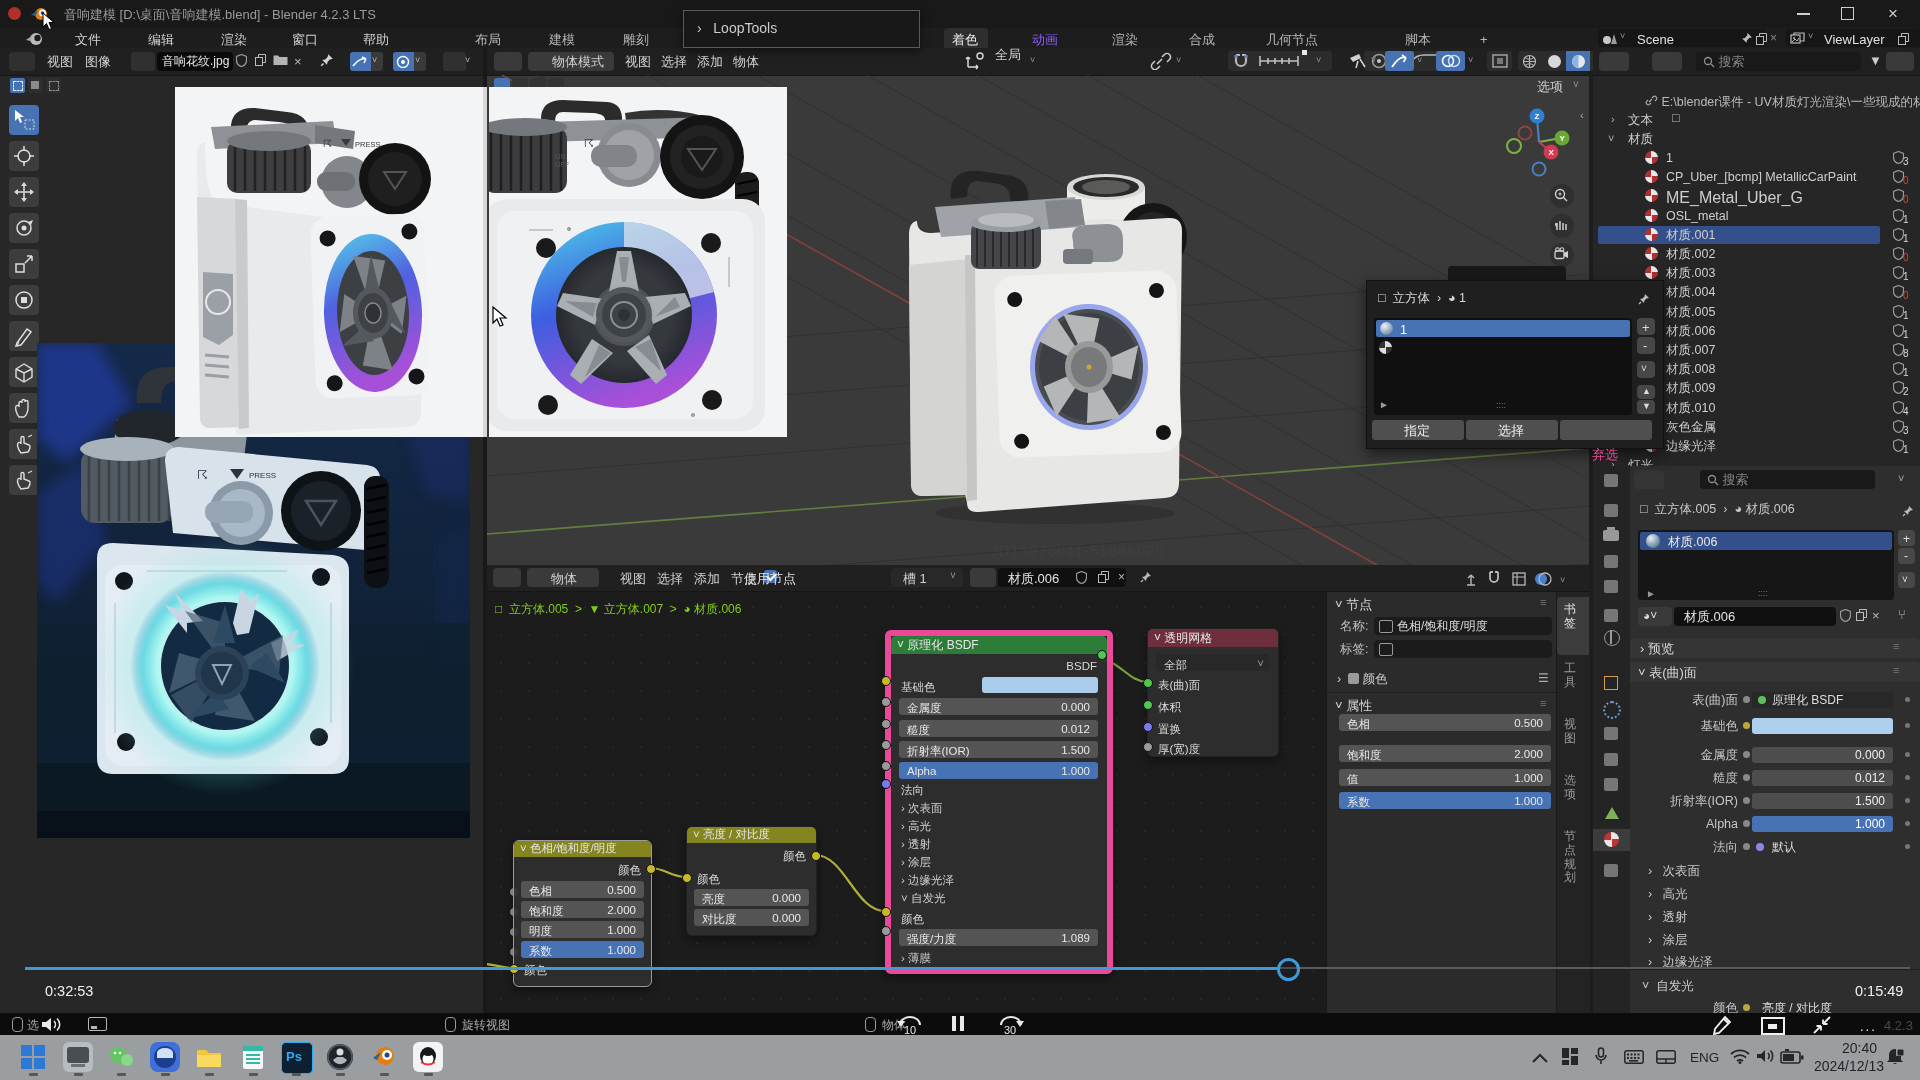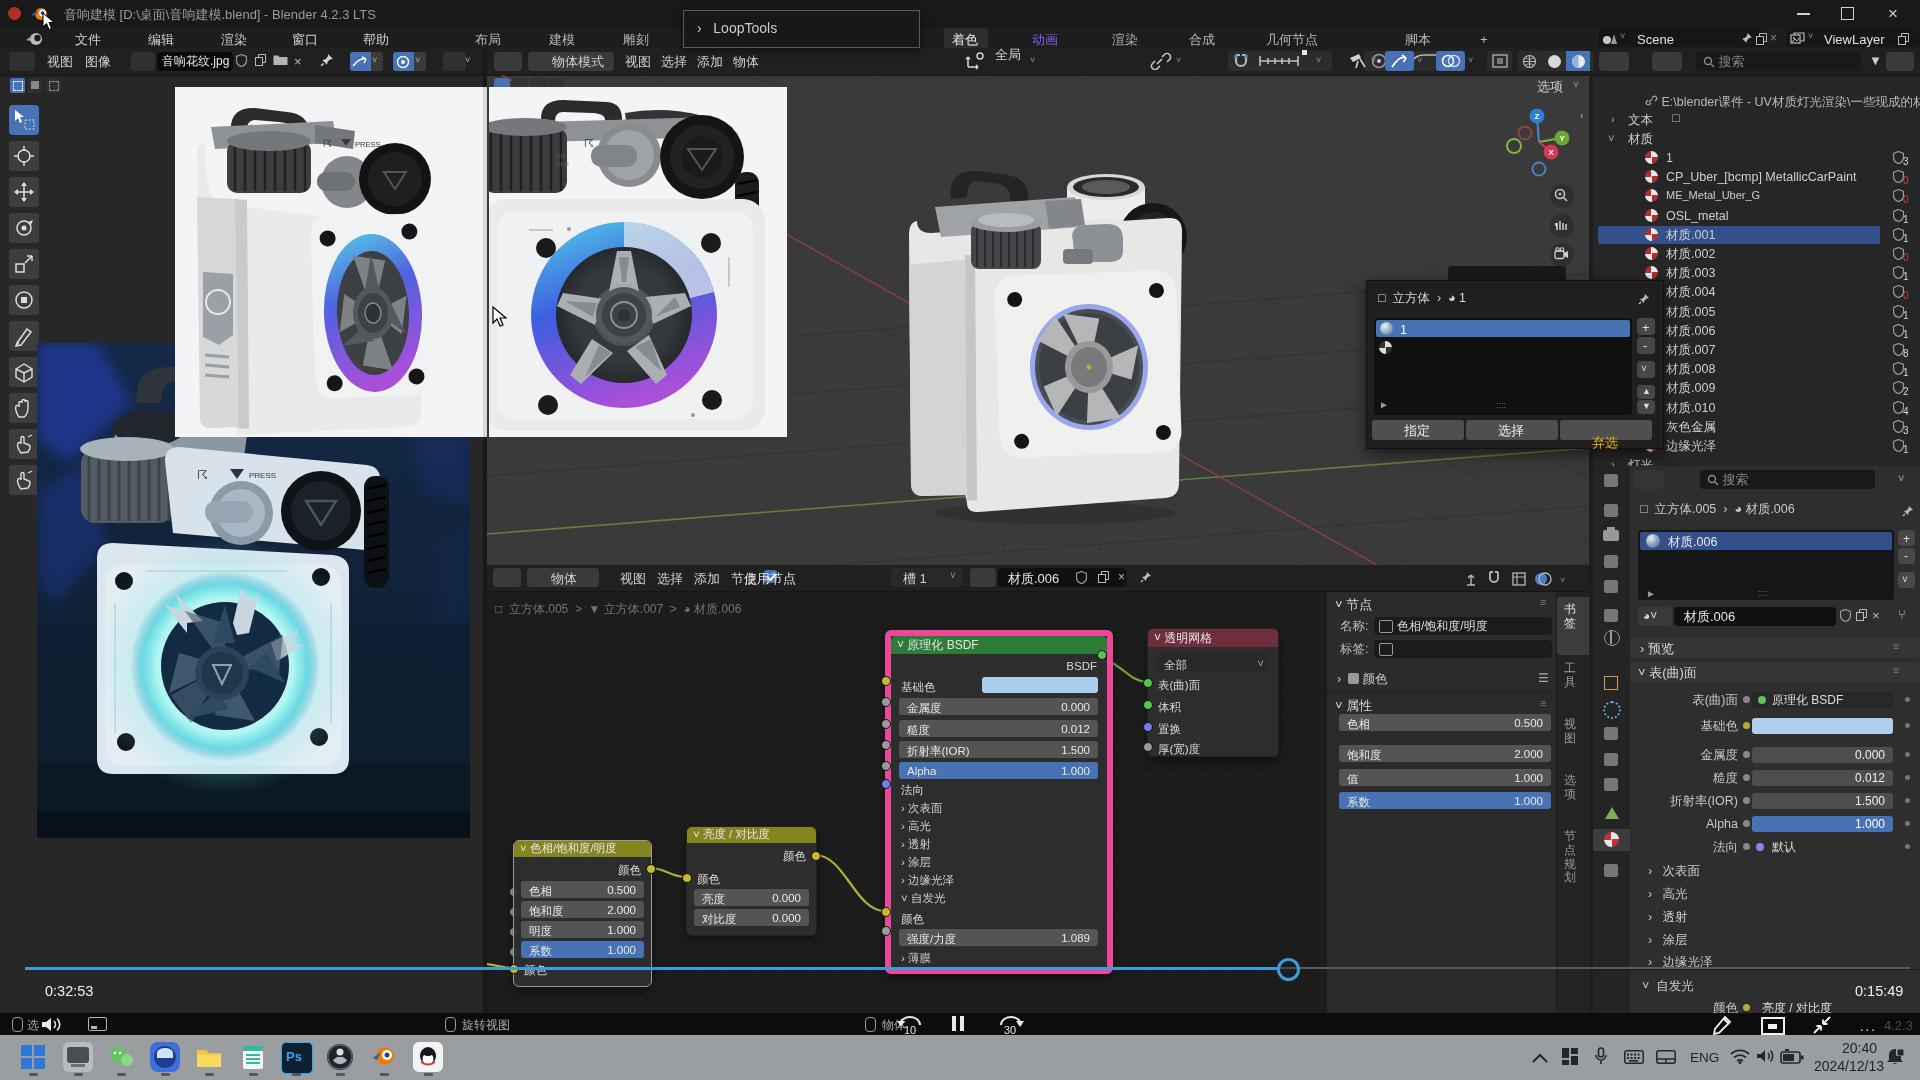--- a/index.html
+++ b/index.html
@@ -725,21 +725,21 @@
 <div class="t" style="left:1098px;top:571px;color:#bbb;font-size:12px"><svg width="11" height="12" viewBox="0 0 11 12">
         <rect x="0.5" y="3.5" width="7" height="8" fill="none" stroke="#bbb"></rect>
         <path d="M3.5 3.5 L3.5 0.5 L10.5 0.5 L10.5 8.5 L7.5 8.5" fill="none" stroke="#bbb"></path>
       </svg></div>
 <div class="t" style="left:1118px;top:571px;color:#bbb;font-size:12px">×</div>
 <div class="t" style="left:1140px;top:571px;color:#bbb;font-size:12px"><svg width="12" height="12" viewBox="0 0 12 12">
         <path d="M7 1 L11 5 L8.5 5.5 L6.5 7.5 L6 10 L2 6 L4.5 5.5 L6.5 3.5 Z" fill="#bbb"></path>
         <path d="M3 9 L1 11" stroke="#bbb" stroke-width="1.3"></path>
       </svg></div>
 
-<div class="t" style="left:495px;top:603px;color:#737373;font-size:12px">□&nbsp; 立方体.005&nbsp; &gt;&nbsp; ▼ 立方体.007&nbsp; &gt;&nbsp; ◕ 材质.006</div>
+<div class="t" style="left:495px;top:603px;color:#84cc16;font-size:12px">□&nbsp; 立方体.005&nbsp; &gt;&nbsp; ▼ 立方体.007&nbsp; &gt;&nbsp; ◕ 材质.006</div>
 
 <svg class="abs" style="left:487px;top:565px;z-index:5" width="1102" height="448" viewBox="0 0 1102 448">
 <path d="M -10 398 C 10 400, 18 403, 26 403" stroke="#b0b13a" stroke-width="2.2" fill="none"></path>
 <path d="M 163 303 C 178 303, 184 312, 199 312" stroke="#b0b13a" stroke-width="2.2" fill="none"></path>
 <path d="M 328 290 C 358 290, 368 346, 398 346" stroke="#b0b13a" stroke-width="2.2" fill="none"></path>
 <path d="M 614 95 C 632 95, 642 117, 660 117" stroke="#7aa13c" stroke-width="2.2" fill="none"></path>
 </svg>
 
 <div class="abs" style="left:1326px;top:592px;width:230px;height:421px;background:#2b2b2b;border-left:1px solid #1a1a1a;z-index:8"></div>
 <div class="abs" style="left:1556px;top:592px;width:33px;height:421px;background:#232323;border-left:1px solid #1a1a1a;z-index:8"></div>
@@ -924,21 +924,21 @@
           <path d="M5.5 0.5 L10.5 2.5 L10.5 6 C10.5 9.5 8 11.7 5.5 12.5 C3 11.7 0.5 9.5 0.5 6 L0.5 2.5 Z" fill="none" stroke="#9a9a9a" stroke-width="1.2"></path>
         </svg></div>
 <div class="t" style="left:1903px;top:157px;color:#d8d8d8;font-size:10px">3</div>
 <div class="abs" style="left:1645px;top:170px;width:13px;height:13px;border-radius:50%;background:conic-gradient(#e8e8e8 0 25%,#b03030 0 50%,#e8e8e8 0 75%,#b03030 0)"></div>
 <div class="t" style="left:1666px;top:171px;color:#cecece;font-size:12.5px">CP_Uber_[bcmp] MetallicCarPaint</div>
 <div class="t" style="left:1893px;top:170px;color:#9a9a9a;font-size:13px"><svg width="11" height="13" viewBox="0 0 11 13" style="display:inline-block">
           <path d="M5.5 0.5 L10.5 2.5 L10.5 6 C10.5 9.5 8 11.7 5.5 12.5 C3 11.7 0.5 9.5 0.5 6 L0.5 2.5 Z" fill="none" stroke="#9a9a9a" stroke-width="1.2"></path>
         </svg></div>
 <div class="t" style="left:1903px;top:176px;color:#c64b3d;font-size:10px">0</div>
 <div class="abs" style="left:1645px;top:189px;width:13px;height:13px;border-radius:50%;background:conic-gradient(#e8e8e8 0 25%,#b03030 0 50%,#e8e8e8 0 75%,#b03030 0)"></div>
-<div class="t" style="left:1666px;top:190px;color:#cecece;font-size:11px">ME_Metal_Uber_G</div>
+<div class="t" style="left:1666px;top:190px;color:#cecece;font-size:16px">ME_Metal_Uber_G</div>
 <div class="t" style="left:1893px;top:189px;color:#9a9a9a;font-size:13px"><svg width="11" height="13" viewBox="0 0 11 13" style="display:inline-block">
           <path d="M5.5 0.5 L10.5 2.5 L10.5 6 C10.5 9.5 8 11.7 5.5 12.5 C3 11.7 0.5 9.5 0.5 6 L0.5 2.5 Z" fill="none" stroke="#9a9a9a" stroke-width="1.2"></path>
         </svg></div>
 <div class="t" style="left:1903px;top:195px;color:#c64b3d;font-size:10px">0</div>
 <div class="abs" style="left:1645px;top:209px;width:13px;height:13px;border-radius:50%;background:conic-gradient(#e8e8e8 0 25%,#b03030 0 50%,#e8e8e8 0 75%,#b03030 0)"></div>
 <div class="t" style="left:1666px;top:210px;color:#cecece;font-size:12.5px">OSL_metal</div>
 <div class="t" style="left:1893px;top:209px;color:#9a9a9a;font-size:13px"><svg width="11" height="13" viewBox="0 0 11 13" style="display:inline-block">
           <path d="M5.5 0.5 L10.5 2.5 L10.5 6 C10.5 9.5 8 11.7 5.5 12.5 C3 11.7 0.5 9.5 0.5 6 L0.5 2.5 Z" fill="none" stroke="#9a9a9a" stroke-width="1.2"></path>
         </svg></div>
 <div class="t" style="left:1903px;top:215px;color:#d8d8d8;font-size:10px">1</div>
@@ -1158,21 +1158,21 @@
 <div class="t" style="left:1641px;top:364px;color:#ddd;font-size:10px;z-index:23">˅</div>
 <div class="chip" style="left:1637px;top:385px;width:18px;height:14px;background:#474747;z-index:22"></div>
 <div class="t" style="left:1642px;top:387px;color:#ddd;font-size:9px;z-index:23">▲</div>
 <div class="chip" style="left:1637px;top:400px;width:18px;height:14px;background:#474747;z-index:22"></div>
 <div class="t" style="left:1642px;top:402px;color:#ddd;font-size:9px;z-index:23">▼</div>
 <div class="abs" style="left:1372px;top:420px;width:92px;height:20px;background:#4f4f4f;border-radius:3px;z-index:22"></div>
 <div class="t" style="left:1404px;top:424px;color:#eee;z-index:23">指定</div>
 <div class="abs" style="left:1466px;top:420px;width:92px;height:20px;background:#4f4f4f;border-radius:3px;z-index:22"></div>
 <div class="t" style="left:1498px;top:424px;color:#eee;z-index:23">选择</div>
 <div class="abs" style="left:1560px;top:420px;width:92px;height:20px;background:#4f4f4f;border-radius:3px;z-index:22"></div>
-<div class="t" style="left:1592px;top:436px;color:#eab308;z-index:23">弃选</div>
+<div class="t" style="left:1592px;top:448px;color:#ec4899;z-index:23">弃选</div>
 
 <div class="abs" style="left:0;top:1013px;width:1920px;height:22px;background:#0c0c0c;z-index:30"></div>
 <div class="abs" style="left:12px;top:1017px;width:9px;height:13px;border:1px solid #9a9a9a;border-radius:4px;z-index:31"></div>
 <div class="t" style="left:27px;top:1019px;color:#ababab;font-size:12px;z-index:31">选</div>
 <div class="abs" style="left:40px;top:1016px;z-index:31"><svg width="26" height="17" viewBox="0 0 26 17">
         <path d="M2 6 L6 6 L11 2 L11 15 L6 11 L2 11 Z" fill="#e8e8e8"></path>
         <path d="M14 5 A 5 5 0 0 1 14 12 M17 2.5 A 8 8 0 0 1 17 14.5" stroke="#e8e8e8" stroke-width="1.6" fill="none"></path>
       </svg></div>
 <div class="abs" style="left:88px;top:1017px;width:17px;height:12px;border:1.4px solid #b5b5b5;border-radius:2px;z-index:31"></div>
 <div class="abs" style="left:91px;top:1026px;width:6px;height:3px;background:#b5b5b5;z-index:31"></div>

